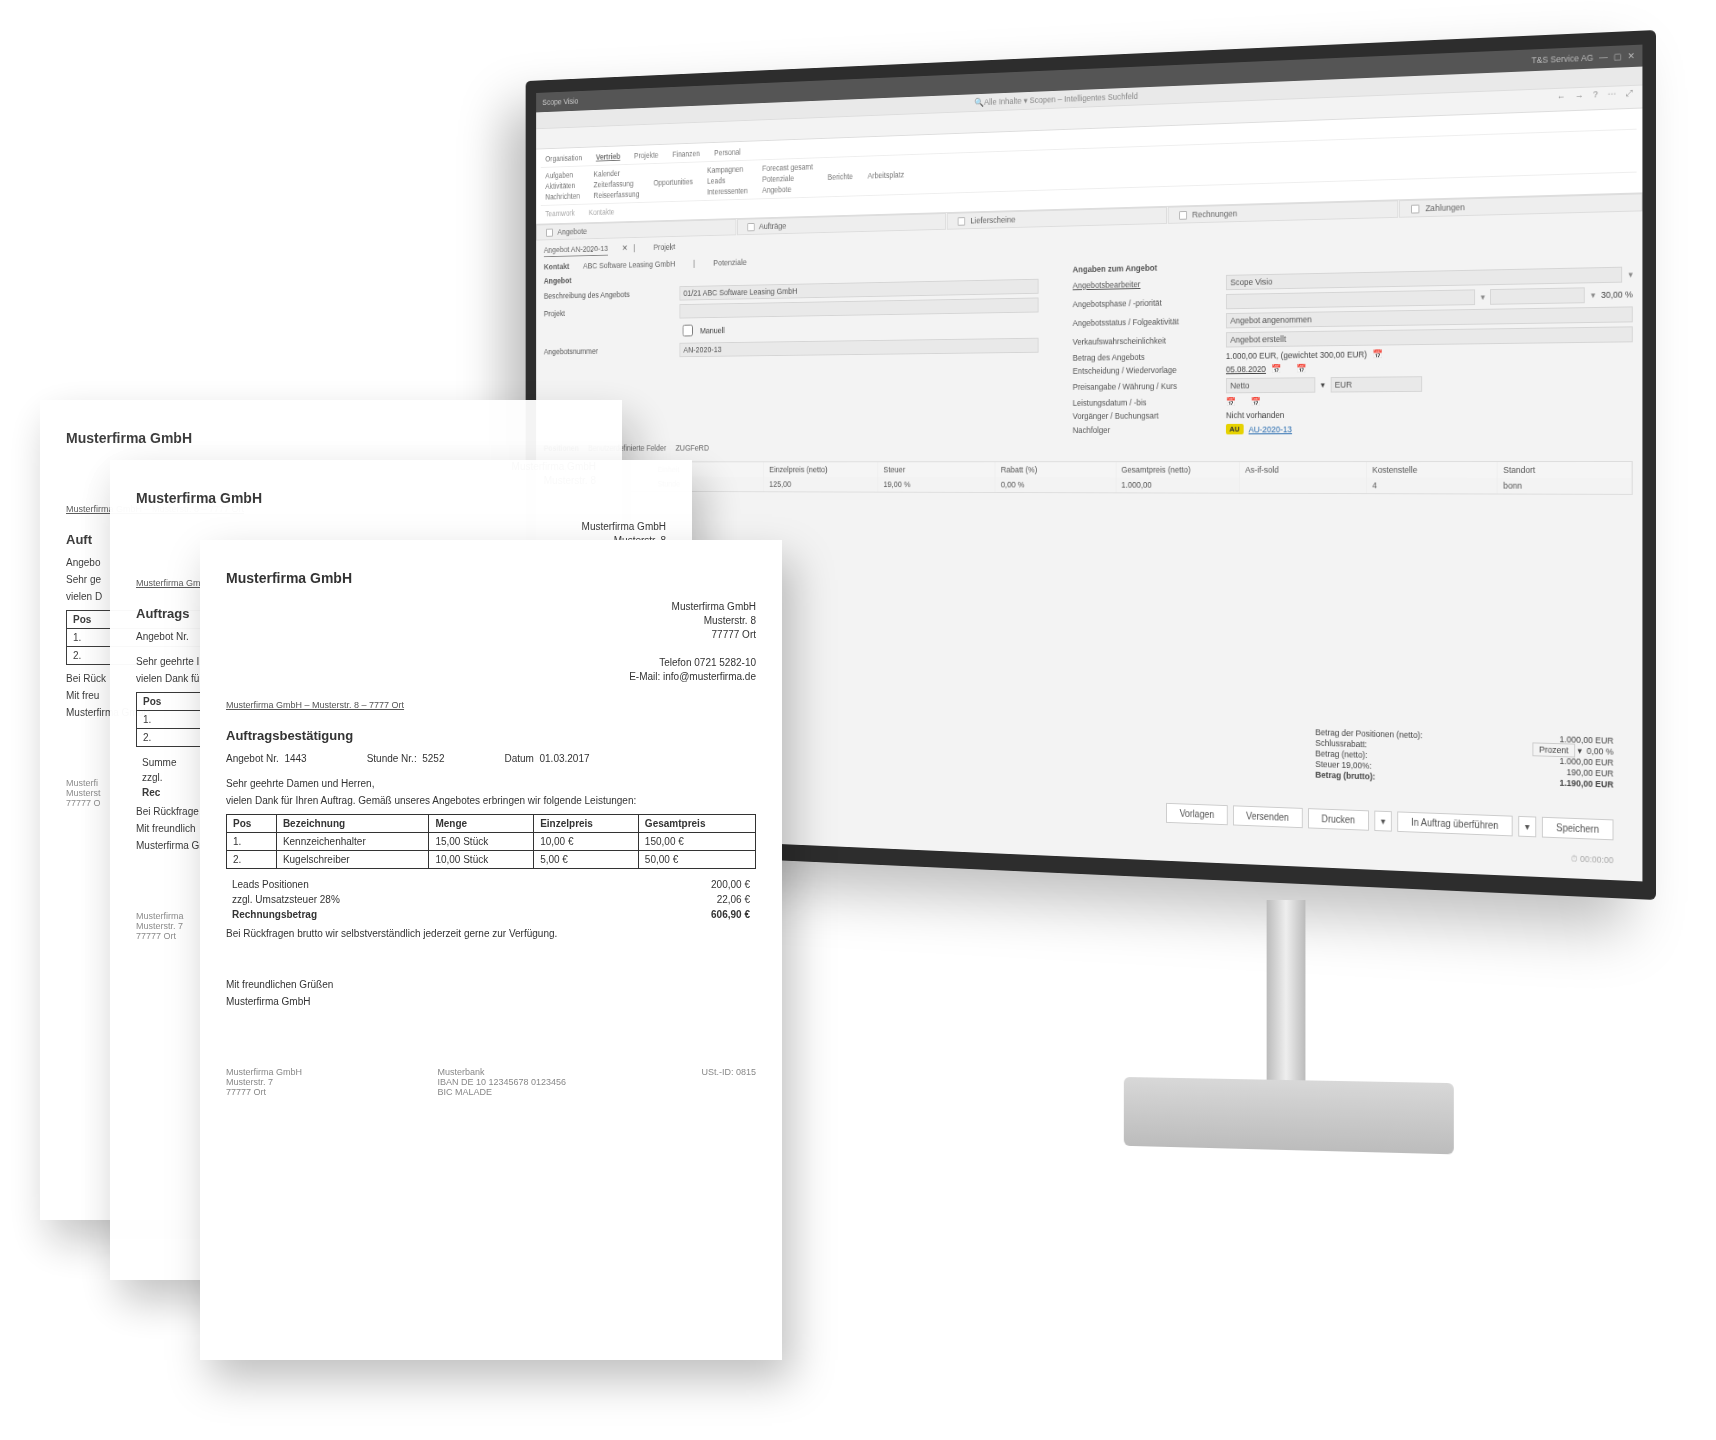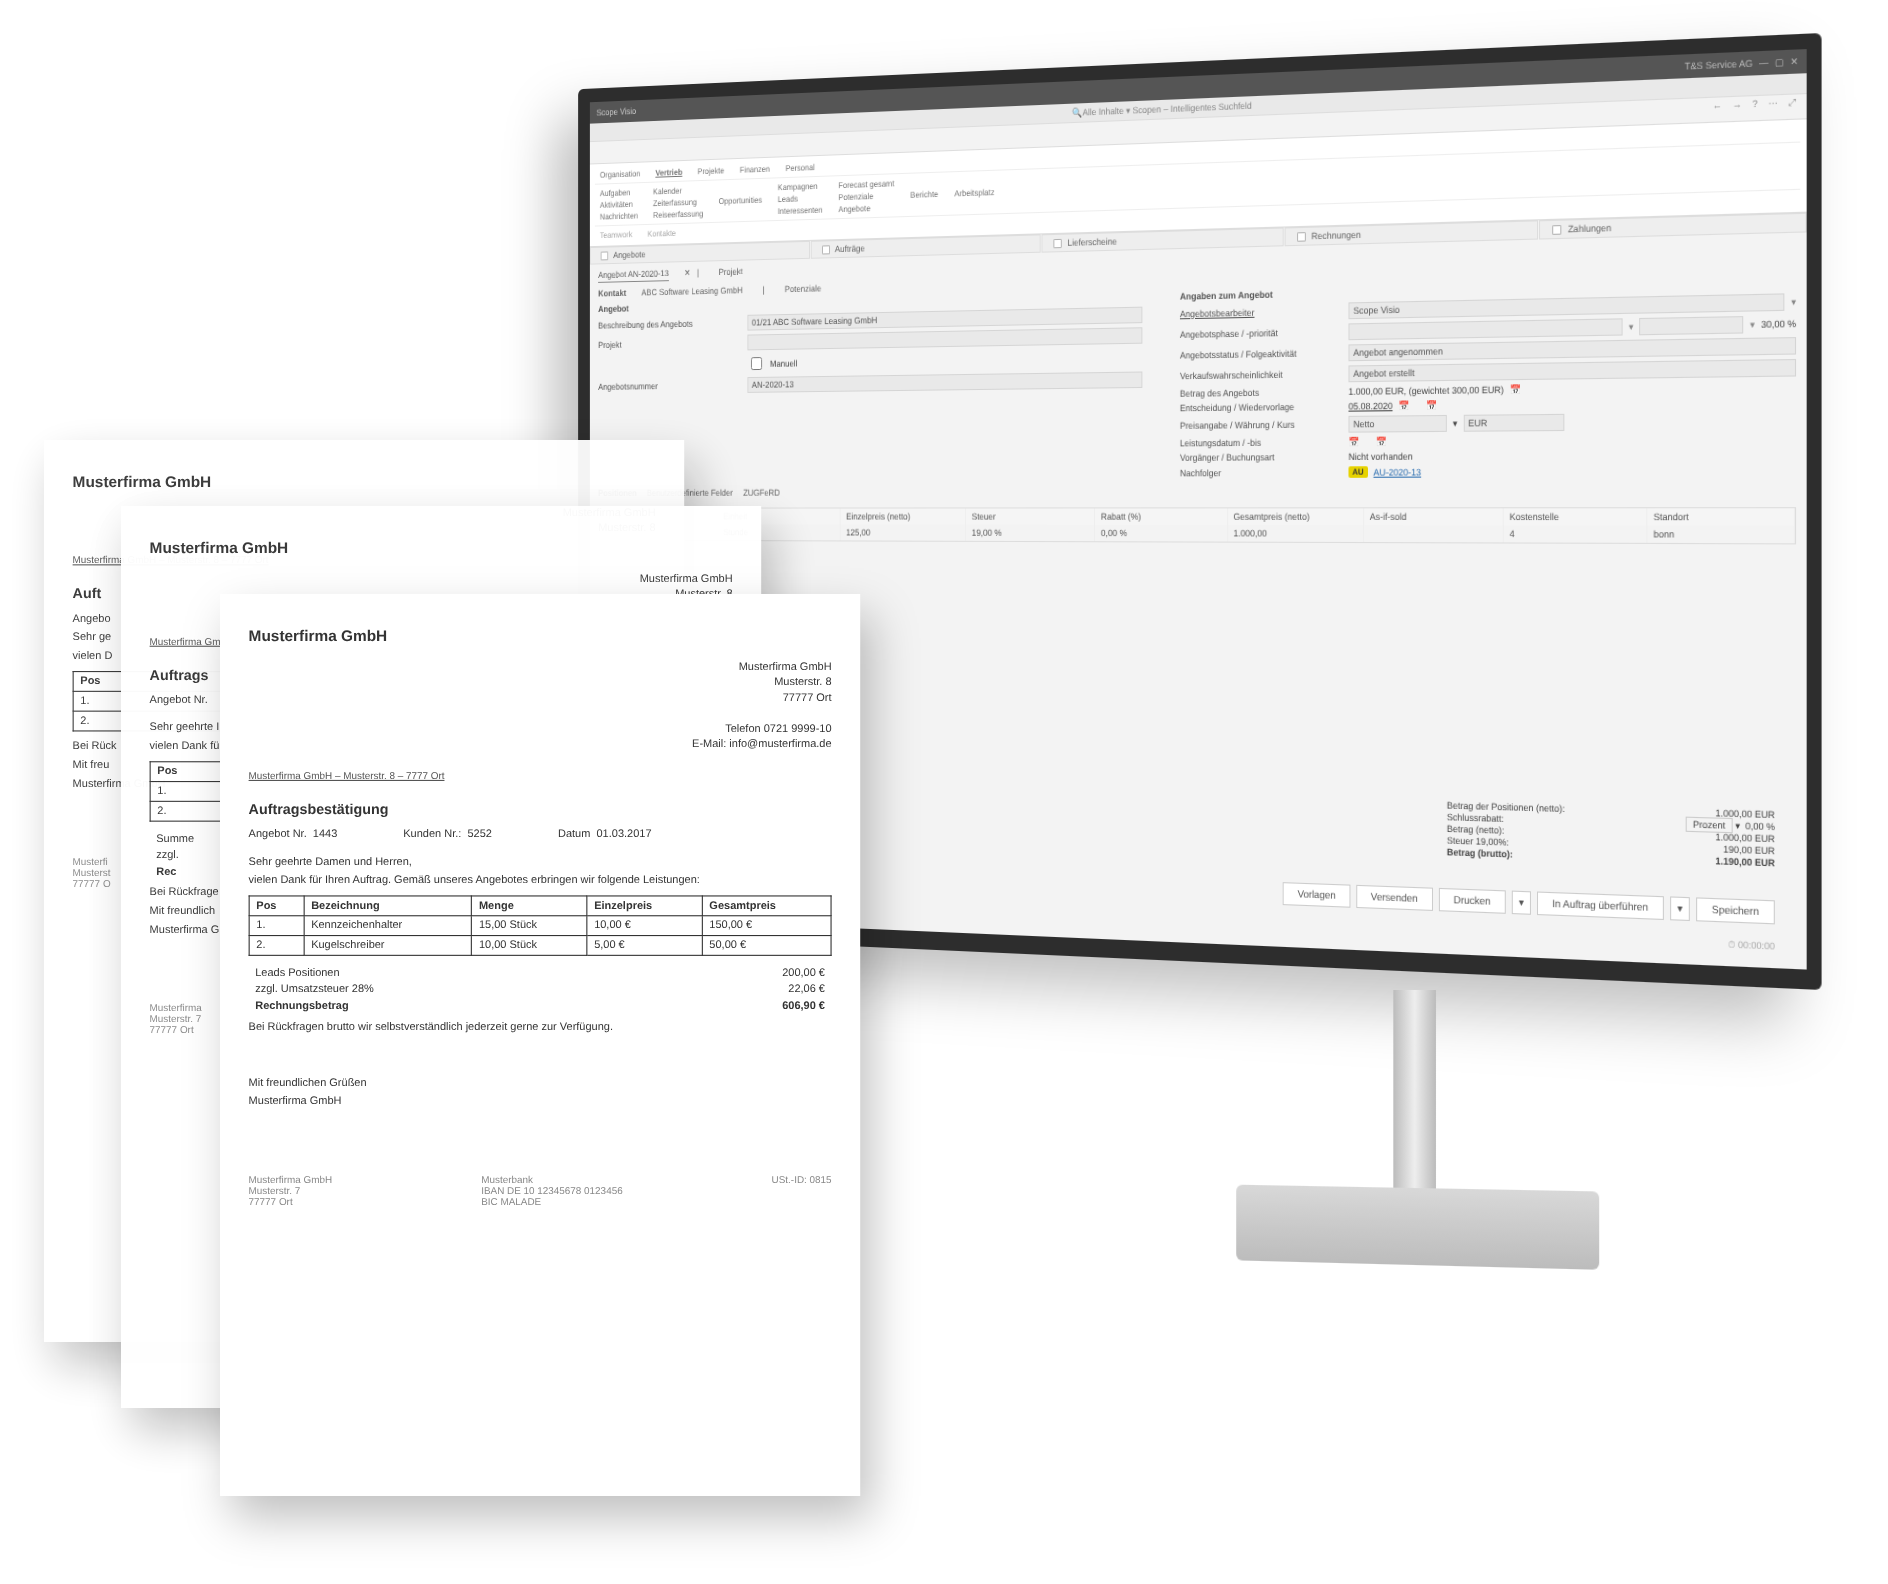--- a/index.html
+++ b/index.html
@@ -393,27 +393,27 @@
     <p>Musterfirma GmbH</p>
  <div class="foot">
       <span>Musterfirma<br>Musterstr. 7<br>77777 Ort</span>
     </div>
 </div>
 
 <div class="doc doc3">
  <h2>Musterfirma GmbH</h2>
  <div class="headaddr">
    <span>Musterfirma GmbH</span><br><span>Musterstr. 8</span><br><span>77777 Ort</span><br><br>
-   <span>Telefon 0721 9999-10</span><br><span>E-Mail: info@musterfirma.de</span>
+   <span>Telefon 0721 5282-10</span><br><span>E-Mail: info@musterfirma.de</span>
  </div>
  <div class="sender">Musterfirma GmbH – Musterstr. 8  – 7777 Ort</div>
  <h3>Auftragsbestätigung</h3>
  <div class="meta">
    <span><span>Angebot Nr.</span>&nbsp;&nbsp;<span>1443</span></span>
-   <span><span>Kunden Nr.:</span>&nbsp;&nbsp;<span>5252</span></span>
+   <span><span>Stunde Nr.:</span>&nbsp;&nbsp;<span>5252</span></span>
    <span><span>Datum</span>&nbsp;&nbsp;<span>01.03.2017</span></span>
  </div>
  <p>Sehr geehrte Damen und Herren,</p>
  <p>vielen Dank für Ihren Auftrag. Gemäß unseres Angebotes erbringen wir folgende Leistungen:</p>
  <table>
   <tbody>
         <tr>
           <th>Pos</th>
           <th>Bezeichnung</th>
           <th>Menge</th>

